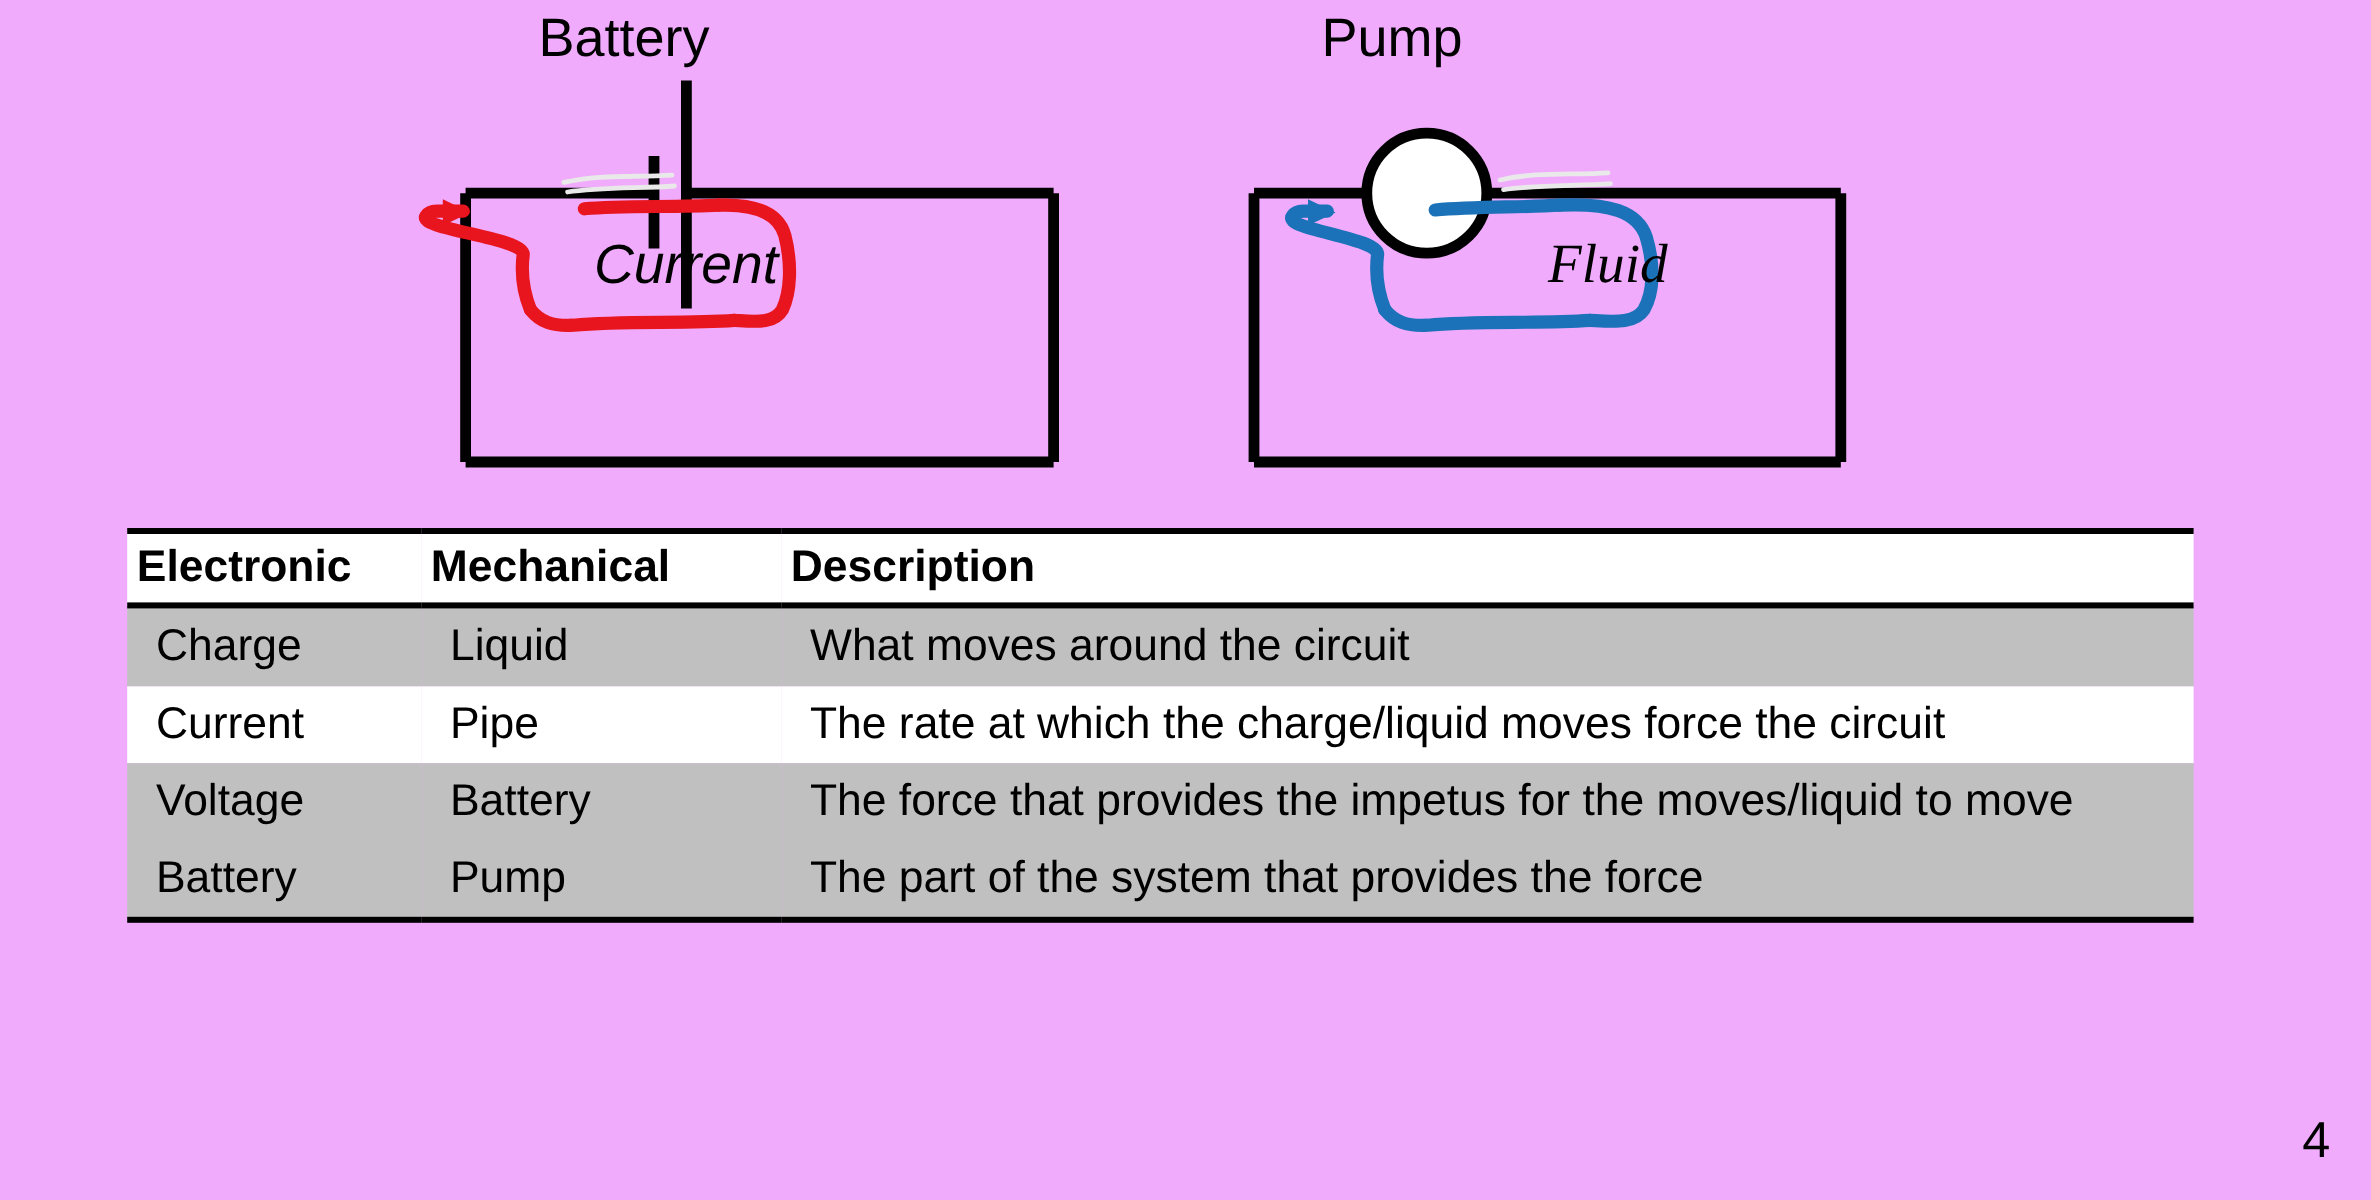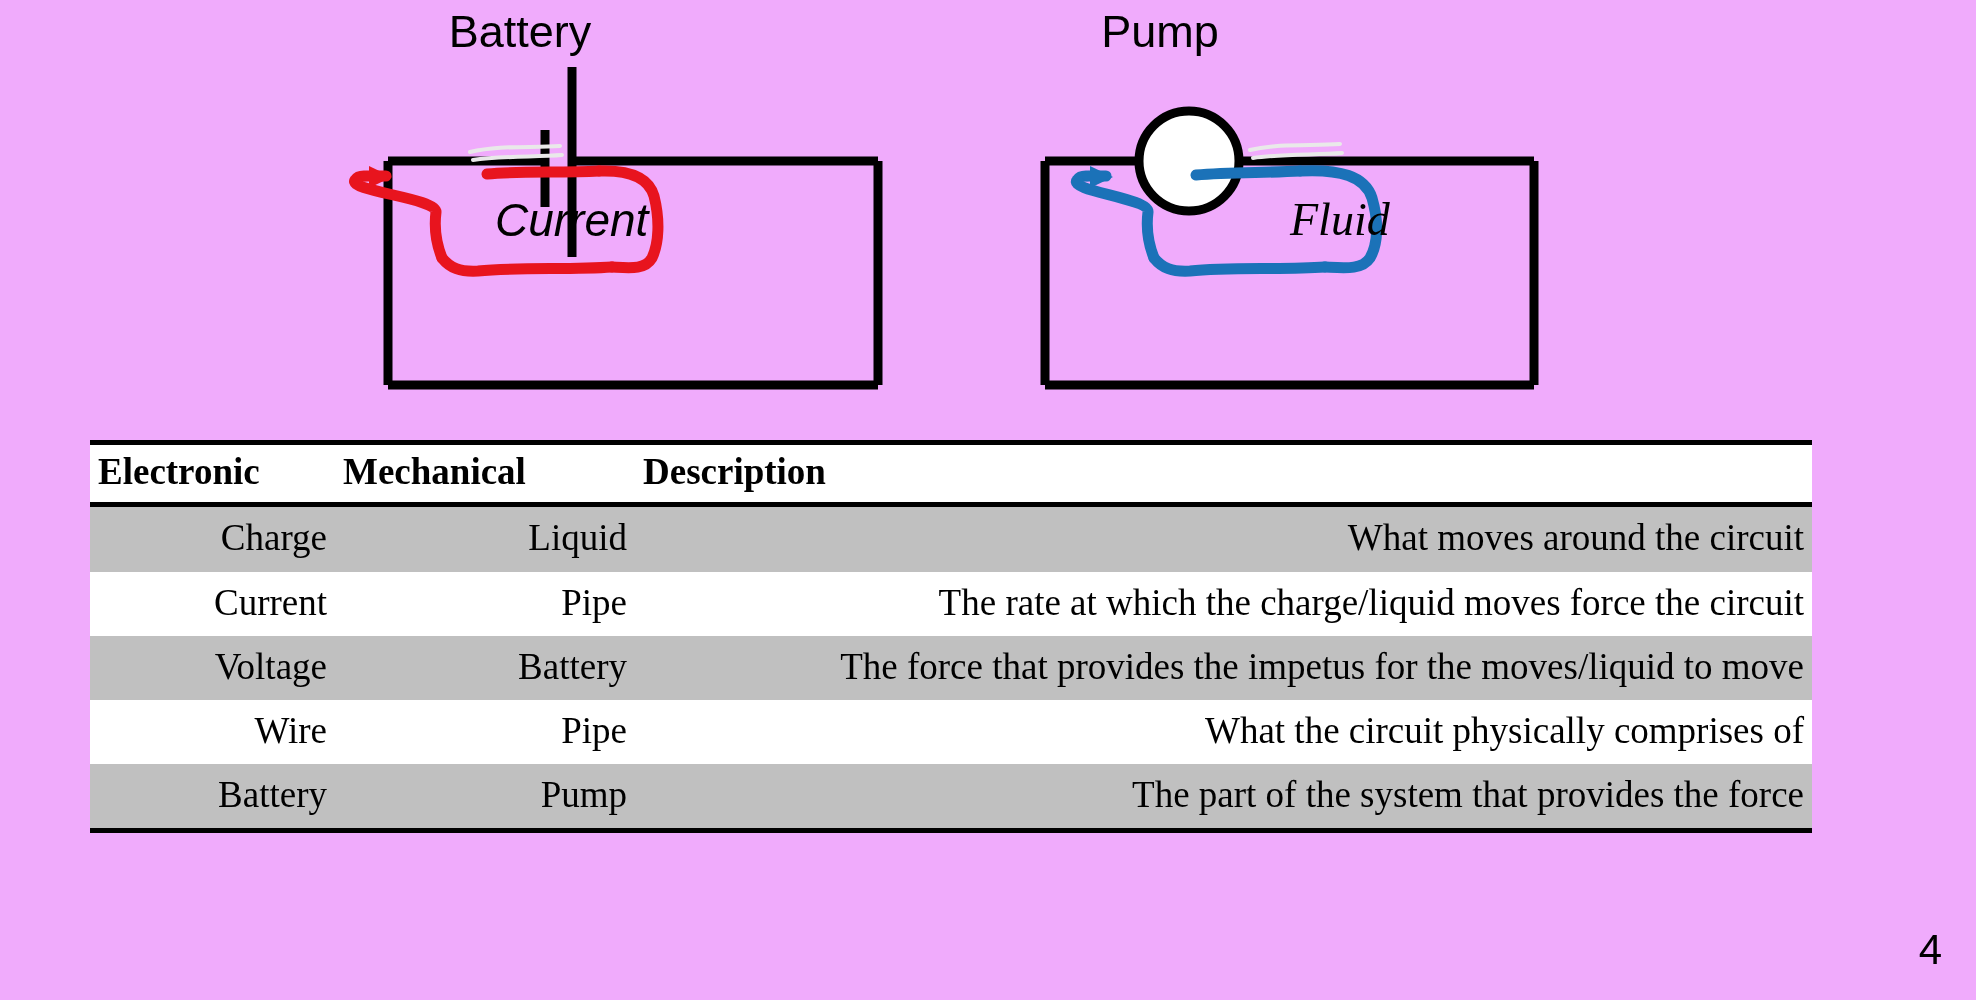--- a/index.html
+++ b/index.html
@@ -69,42 +69,43 @@
   .table-wrap {
     position: absolute;
     left: 90px;
     top: 440px;
     width: 1722px;
   }
   table.analogy {
     border-collapse: collapse;
     width: 1722px;
     table-layout: fixed;
-    font-family: Liberation Serif, serif;
+    font-family: Liberation Sans, sans-serif;
+    margin-left: 16px;
   }
   table.analogy col.c1 { width: 245px; }
   table.analogy col.c2 { width: 300px; }
   table.analogy col.c3 { width: 1177px; }
 
   table.analogy thead th {
     text-align: left;
     font-weight: bold;
     font-size: 37px;
     line-height: 1.12;
     padding: 6px 8px 10px 8px;
     border-top: 5px solid #000000;
     border-bottom: 5px solid #000000;
     background: #ffffff;
     vertical-align: top;
   }
   table.analogy tbody td {
-    text-align: right;
+    text-align: left;
     font-size: 37px;
     line-height: 1.30;
-    padding: 7px 8px 9px 8px;
+    padding: 7px 8px 9px 24px;
     vertical-align: top;
     background: #ffffff;
     border: none;
   }
   table.analogy tbody tr.shaded td {
     background: #c0c0c0;
   }
   table.analogy tbody tr.last-row td {
     border-bottom: 5px solid #000000;
   }
@@ -206,25 +207,20 @@
         <tr>
           <td>Current</td>
           <td>Pipe</td>
           <td>The rate at which the charge/liquid moves force the circuit</td>
         </tr>
         <tr class="shaded">
           <td>Voltage</td>
           <td>Battery</td>
           <td>The force that provides the impetus for the moves/liquid to move</td>
         </tr>
-        <tr>
-          <td>Wire</td>
-          <td>Pipe</td>
-          <td>What the circuit physically comprises of</td>
-        </tr>
         <tr class="shaded last-row">
           <td>Battery</td>
           <td>Pump</td>
           <td>The part of the system that provides the force</td>
         </tr>
       </tbody>
     </table>
   </div>
 
   <div class="page-number">4</div>

